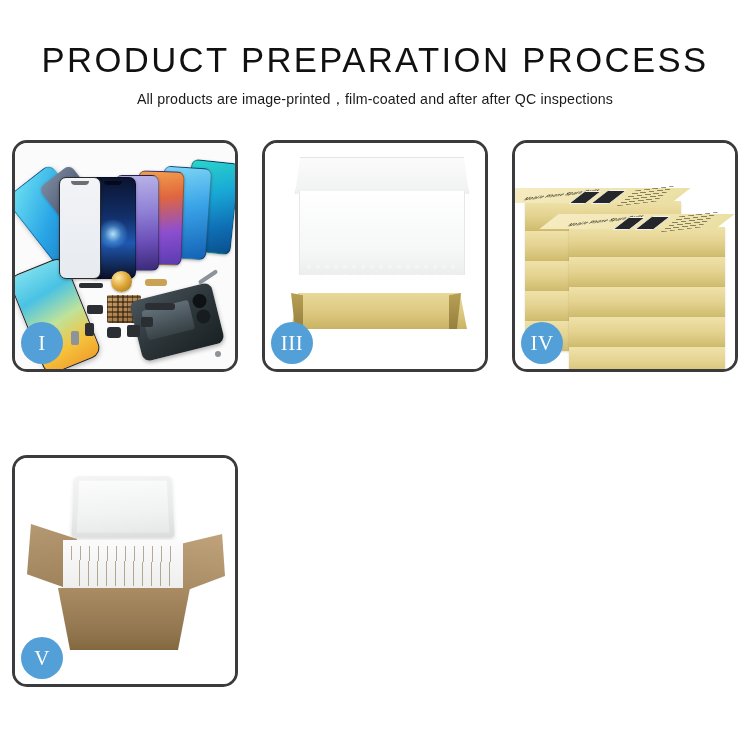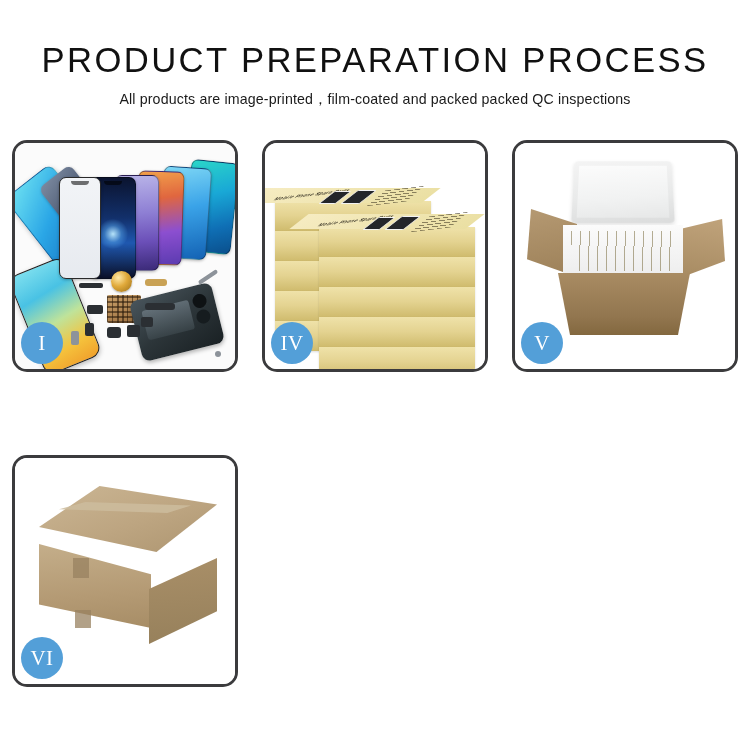--- a/index.html
+++ b/index.html
@@ -273,21 +273,21 @@
   }
   .c-tab { position: absolute; background: rgba(152,130,96,.75); }
 </style>
 </head>
 <body>
 
 <div class="page">
 
   <div class="header">
     <h1 class="title">PRODUCT PREPARATION PROCESS</h1>
-    <p class="subtitle">All products are image-printed，film-coated and packed packed QC inspections</p>
+    <p class="subtitle">All products are image-printed，film-coated and after after QC inspections</p>
   </div>
 
   <div class="grid">
 
     <div class="panel">
       <div class="panel-inner p1">
         <div class="tilt-blue"></div>
         <div class="tilt-sun"></div>
 
         <div class="fan">
@@ -317,20 +317,31 @@
         <div class="prt" style="left:112px;top:182px;width:13px;height:12px;border-radius:2px;"></div>
         <div class="prt" style="left:130px;top:160px;width:30px;height:7px;border-radius:3px;"></div>
         <div class="prt" style="left:126px;top:174px;width:12px;height:10px;"></div>
         <div class="prt lt" style="right:16px;top:132px;width:22px;height:4px;transform:rotate(-34deg);"></div>
         <div class="prt lt" style="right:14px;bottom:12px;width:6px;height:6px;border-radius:50%;"></div>
       </div>
       <div class="badge">I</div>
     </div>
 
 
+    <div class="panel">
+      <div class="panel-inner p3">
+        <div class="b3-lid"></div>
+        <div class="b3-back"></div>
+        <div class="b3-foam"></div>
+        <div class="b3-front"></div>
+        <div class="b3-lw"></div>
+        <div class="b3-rw"></div>
+      </div>
+      <div class="badge">III</div>
+    </div>
 
     <div class="panel">
       <div class="panel-inner p4">
         <div class="stack">
 
           <div class="sbox" style="left:2px;top:40px;">
             <div class="top">
               <div class="lbl" style="left:24px;top:4px;">Mobile Phone Spare Parts</div>
               <div class="scr" style="left:74px;top:3px;width:15px;height:11px;"></div>
               <div class="scr" style="left:96px;top:2px;width:17px;height:12px;"></div>
@@ -364,26 +375,15 @@
         <div class="v-lid"></div>
         <div class="v-flapL"></div>
         <div class="v-flapR"></div>
         <div class="v-foam"></div>
         <div class="v-inner"></div>
         <div class="v-body"></div>
       </div>
       <div class="badge">V</div>
     </div>
 
-    <div class="panel">
-      <div class="panel-inner p6">
-        <div class="c-top"></div>
-        <div class="c-tape"></div>
-        <div class="c-left"></div>
-        <div class="c-right"></div>
-        <div class="c-tab" style="left:58px;top:100px;width:16px;height:20px;"></div>
-        <div class="c-tab" style="left:60px;top:152px;width:16px;height:18px;"></div>
-      </div>
-      <div class="badge">VI</div>
-    </div>
 
   </div>
 </div>
 
 </body></html>

